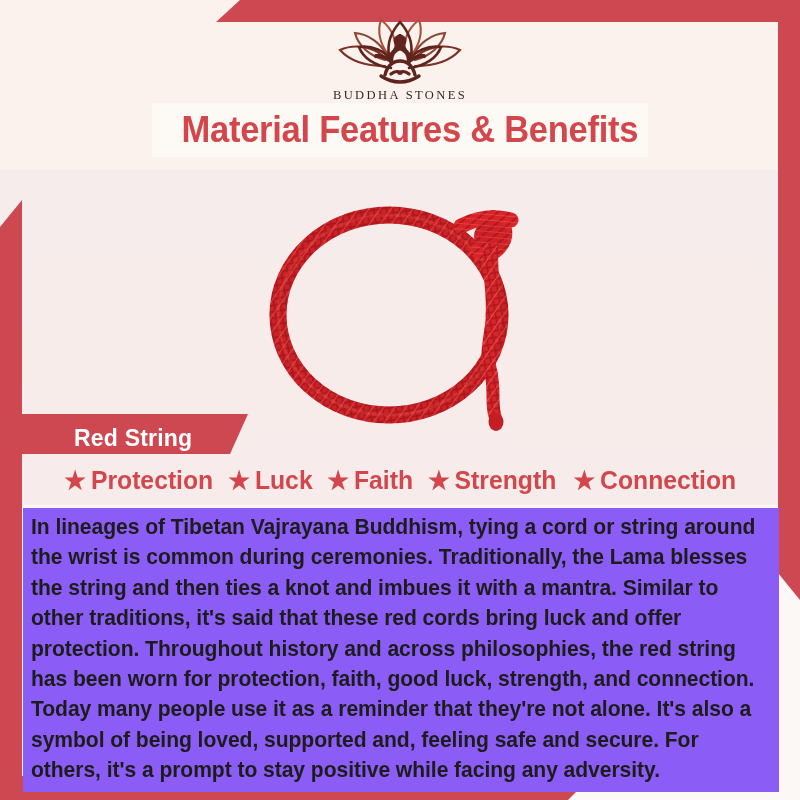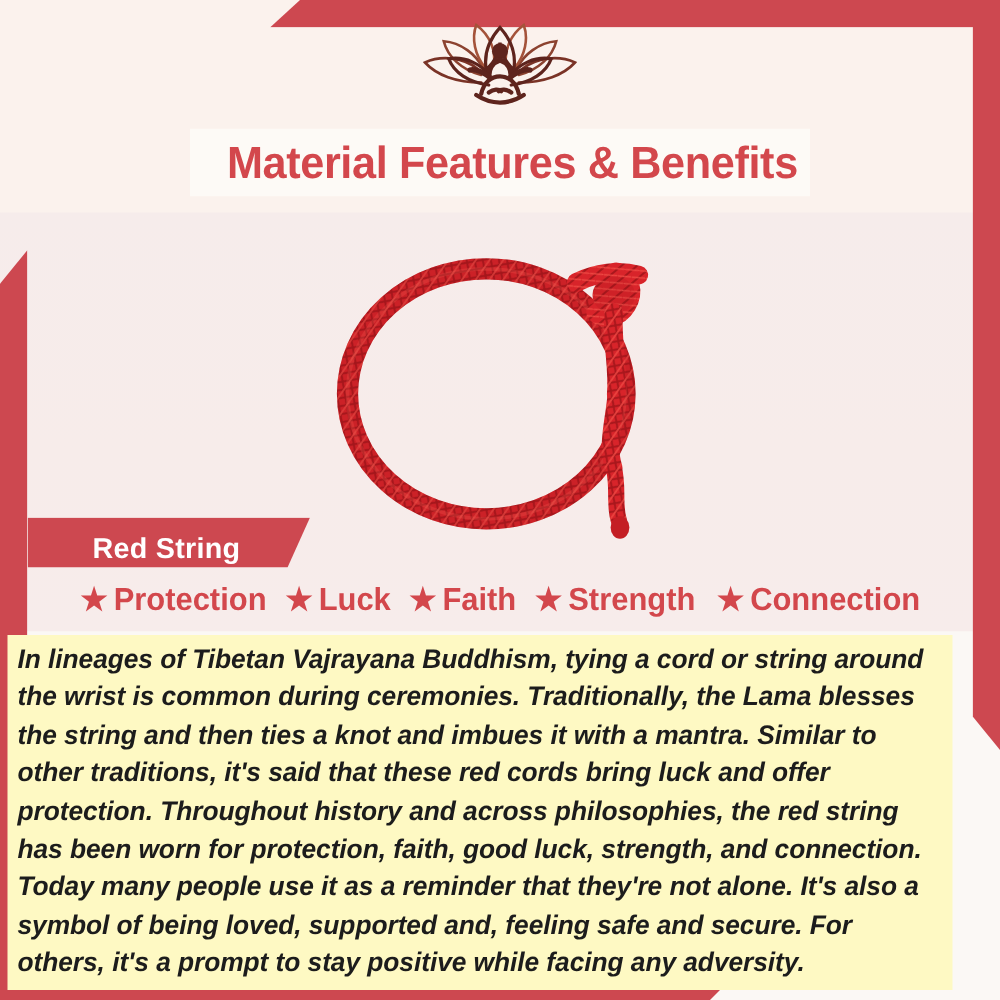--- a/index.html
+++ b/index.html
@@ -164,26 +164,25 @@
   .feature .star {
     font-size: 25px;
     line-height: 1;
     margin-right: 5px;
     color: #d3474c;
   }
 
   
   .body-copy {
     position: absolute;
-    left: 6px; top: 508px;
+    left: 23px; top: 508px;
     width: 756px;
     padding: 4px 8px 6px 8px;
     box-sizing: border-box;
-    background: #fef9c3;
-    font-style: italic;
+    background: #8b5cf6;
   }
   .body-copy p {
     margin: 0;
     font-family: "Liberation Sans Narrow", "Liberation Sans", sans-serif;
     font-size: 21.4px;
     font-weight: bold;
     line-height: 30.4px;
     color: #1c1c1c;
     letter-spacing: -0.05px;
     transform: scaleX(0.985);
@@ -232,20 +231,21 @@
         <path d="M66 47 C60 43 55 41 51 42"></path>
         <path d="M84 47 C90 43 95 41 99 42"></path>
       </g>
       <g fill="none" stroke="#5e241d" stroke-width="3.4" stroke-linecap="round">
         <path d="M60 61 C62 52 68 47 75 47 C82 47 88 52 90 61"></path>
         <path d="M56 62 C62 66 70 68 75 68 C80 68 88 66 94 62"></path>
         <path d="M66 60 C70 57 74 57 76 59"></path>
         <path d="M84 60 C80 57 76 57 74 59"></path>
       </g>
     </svg>
+    <span class="logo-wordmark">BUDDHA STONES</span>
   </div>
 
   <div class="headline-band">
     <span class="headline-text">Material Features &amp; Benefits</span>
   </div>
 
   <div class="photo-area">
     <svg class="bracelet-svg" width="290" height="290" viewBox="0 0 290 290">
       <defs>
         <pattern id="braid" width="9" height="9" patternUnits="userSpaceOnUse" patternTransform="rotate(35)">

